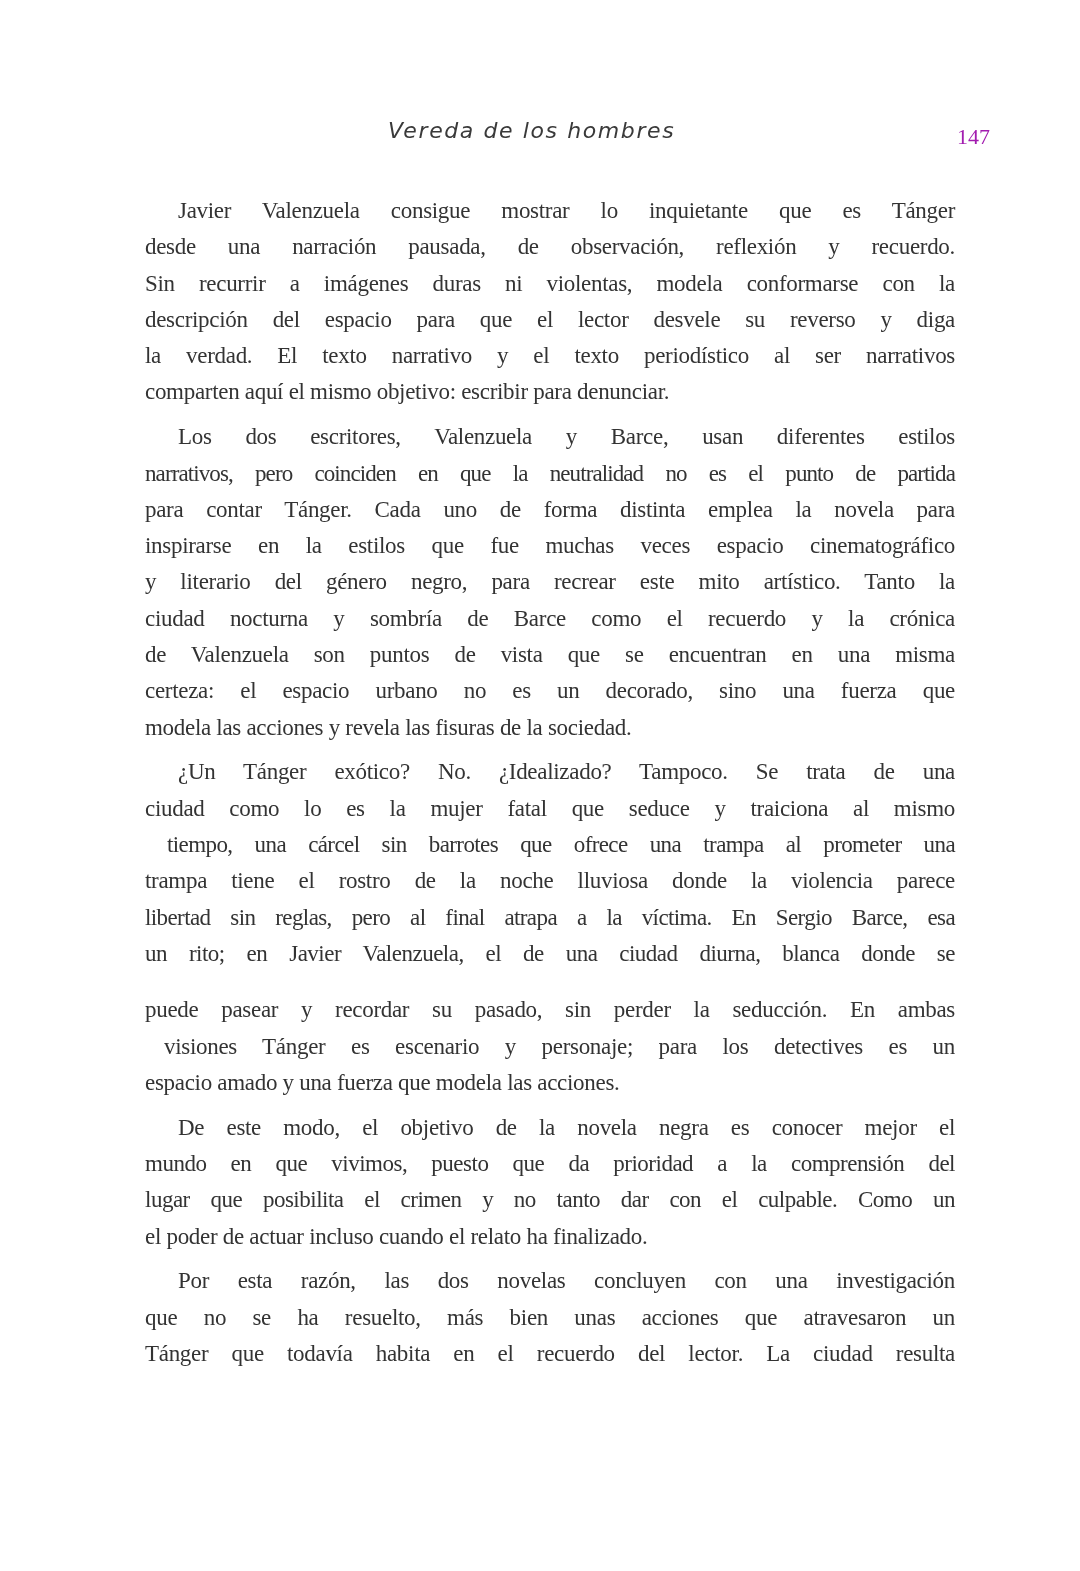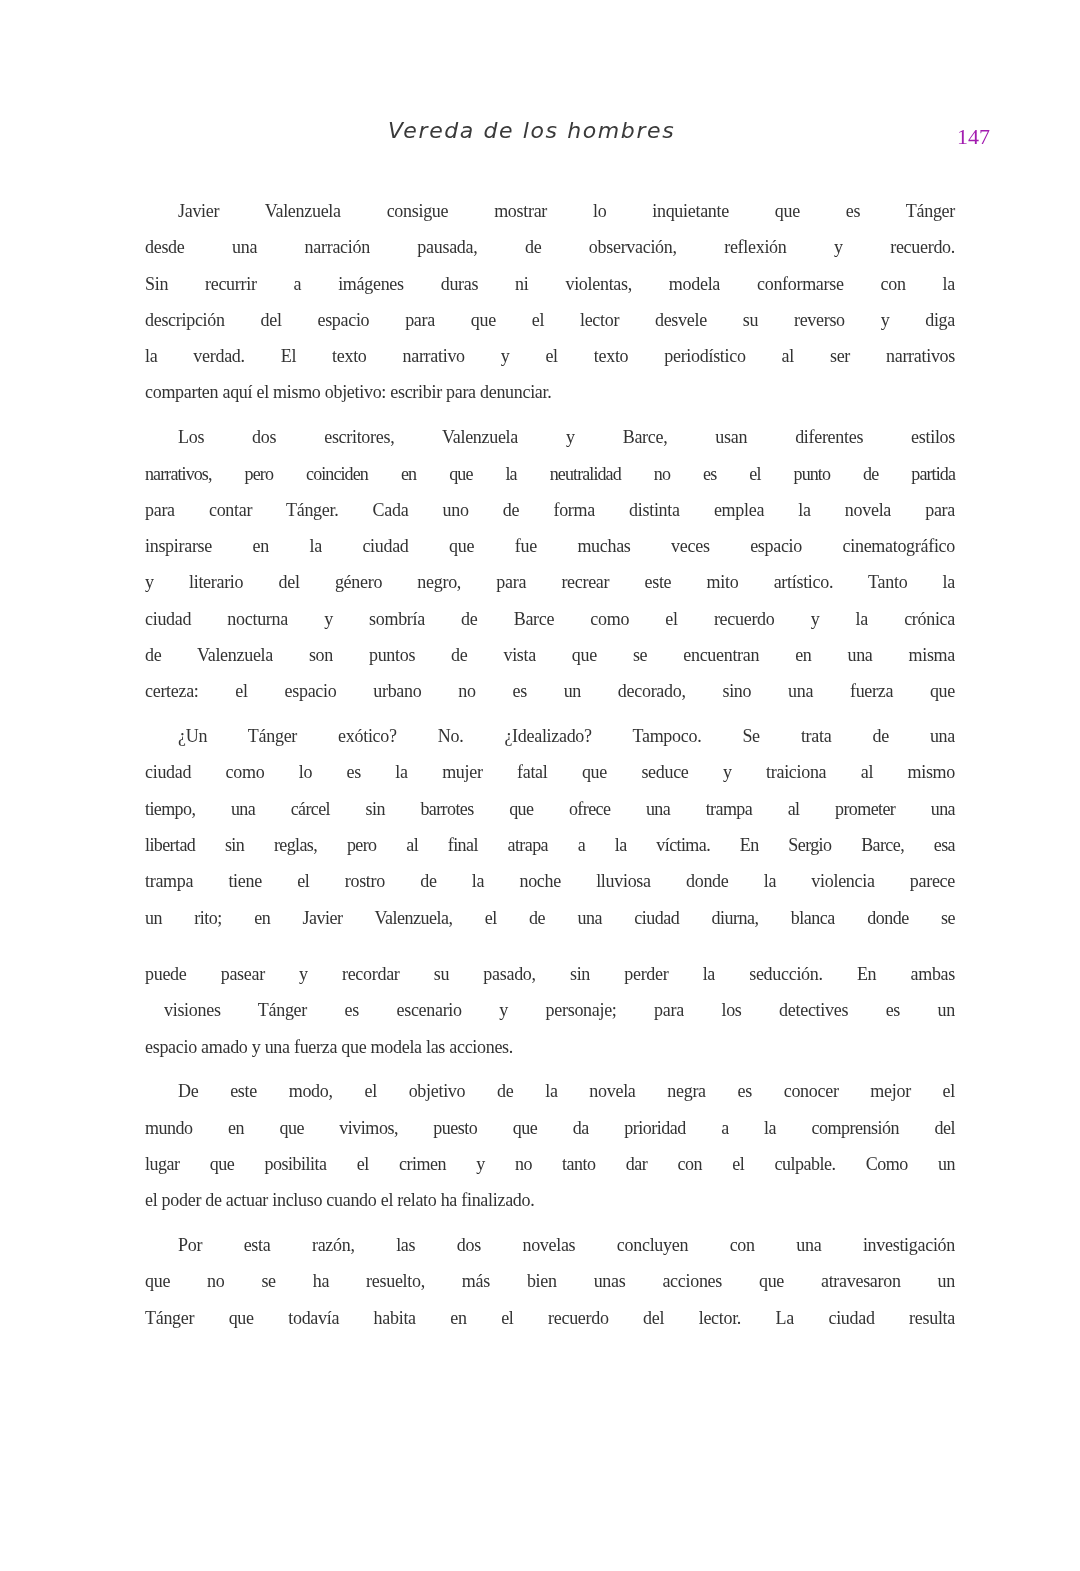--- a/index.html
+++ b/index.html
@@ -12,21 +12,21 @@
     white-space: nowrap;
   }
   .page-number {
     position: absolute; left: 940px; top: 124px; width: 50px; text-align: right;
     font-family: "Liberation Serif", serif; font-size: 22px; color: #a21caf;
   }
   .body { position: absolute; left: 145px; top: 193px; width: 810px; }
   .para { margin: 0 0 8.5px 0; }
   .line {
     display: block; height: 36.3px; line-height: 36.3px;
-    font-family: "Liberation Serif", serif; font-size: 18px; color: #333333;
+    font-family: "Liberation Serif", serif; font-size: 23px; color: #333333;
     text-align: justify; text-align-last: justify; white-space: nowrap;
     letter-spacing: -0.3px;
   }
   .line.first { text-indent: 33px; }
   .line.last { text-align-last: left; }
 </style>
 </head>
 <body>
 
 <div class="page">
@@ -41,33 +41,34 @@
       <span class="line" style="white-space: nowrap;">Sin recurrir a imágenes duras ni violentas, modela conformarse con la</span>
       <span class="line" style="white-space: nowrap;">descripción del espacio para que el lector desvele su reverso y diga</span>
       <span class="line" style="white-space: nowrap;">la verdad. El texto narrativo y el texto periodístico al ser narrativos</span>
       <span class="line last" style="white-space: nowrap;">comparten aquí el mismo objetivo: escribir para denunciar.</span>
     </div>
 
     <div class="para">
       <span class="line first" style="white-space: nowrap;">Los dos escritores, Valenzuela y Barce, usan diferentes estilos</span>
       <span class="line" style="letter-spacing: -0.9px; white-space: nowrap;">narrativos, pero coinciden en que la neutralidad no es el punto de partida</span>
       <span class="line" style="white-space: nowrap;">para contar Tánger. Cada uno de forma distinta emplea la novela para</span>
-      <span class="line" style="white-space: nowrap;">inspirarse en la ciudad que fue muchas veces espacio cinematográfico</span>
+      <span class="line" style="white-space: nowrap;">inspirarse en la estilos que fue muchas veces espacio cinematográfico</span>
       <span class="line" style="white-space: nowrap;">y literario del género negro, para recrear este mito artístico. Tanto la</span>
       <span class="line" style="white-space: nowrap;">ciudad nocturna y sombría de Barce como el recuerdo y la crónica</span>
       <span class="line" style="white-space: nowrap;">de Valenzuela son puntos de vista que se encuentran en una misma</span>
       <span class="line" style="white-space: nowrap;">certeza: el espacio urbano no es un decorado, sino una fuerza que</span>
+      <span class="line last" style="white-space: nowrap;">modela las acciones y revela las fisuras de la sociedad.</span>
     </div>
 
     <div class="para">
       <span class="line first" style="white-space: nowrap;">¿Un Tánger exótico? No. ¿Idealizado? Tampoco. Se trata de una</span>
       <span class="line" style="white-space: nowrap;">ciudad como lo es la mujer fatal que seduce y traiciona al mismo</span>
-      <span class="line" style="letter-spacing: -0.6px; white-space: nowrap;">tiempo, una cárcel sin barrotes que ofrece una trampa al prometer una</span>
+      <span class="line" style="letter-spacing: -0.6px; white-space: nowrap; margin-left: 22px;">tiempo, una cárcel sin barrotes que ofrece una trampa al prometer una</span>
+      <span class="line" style="white-space: nowrap;">trampa tiene el rostro de la noche lluviosa donde la violencia parece</span>
       <span class="line" style="letter-spacing: -0.6px; white-space: nowrap;">libertad sin reglas, pero al final atrapa a la víctima. En Sergio Barce, esa</span>
-      <span class="line" style="white-space: nowrap;">trampa tiene el rostro de la noche lluviosa donde la violencia parece</span>
       <span class="line" style="letter-spacing: -0.5px; white-space: nowrap;">un rito; en Javier Valenzuela, el de una ciudad diurna, blanca donde se</span>
       <span class="line" style="white-space: nowrap; margin-top: 20px;">puede pasear y recordar su pasado, sin perder la seducción. En ambas</span>
       <span class="line" style="white-space: nowrap; margin-left: 19px;">visiones Tánger es escenario y personaje; para los detectives es un</span>
       <span class="line last" style="white-space: nowrap;">espacio amado y una fuerza que modela las acciones.</span>
     </div>
 
     <div class="para">
       <span class="line first" style="white-space: nowrap;">De este modo, el objetivo de la novela negra es conocer mejor el</span>
       <span class="line" style="letter-spacing: -0.5px; white-space: nowrap;">mundo en que vivimos, puesto que da prioridad a la comprensión del</span>
       <span class="line" style="letter-spacing: -0.5px; white-space: nowrap;">lugar que posibilita el crimen y no tanto dar con el culpable. Como un</span>

